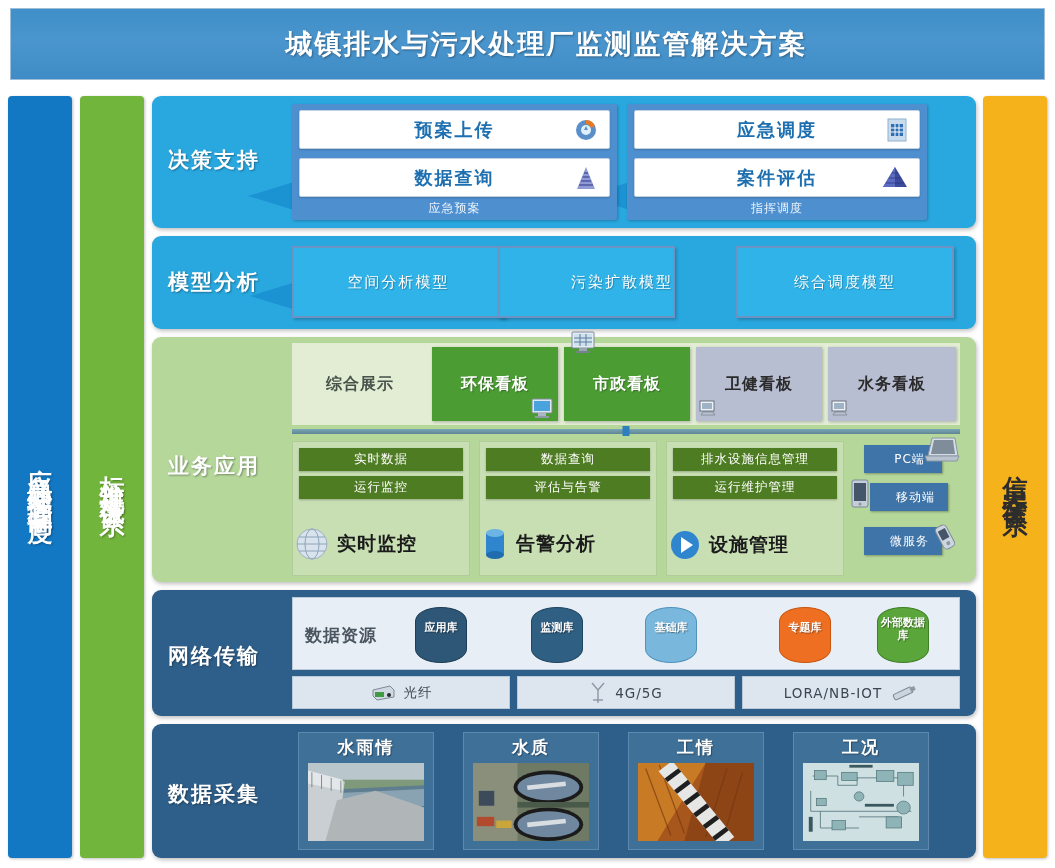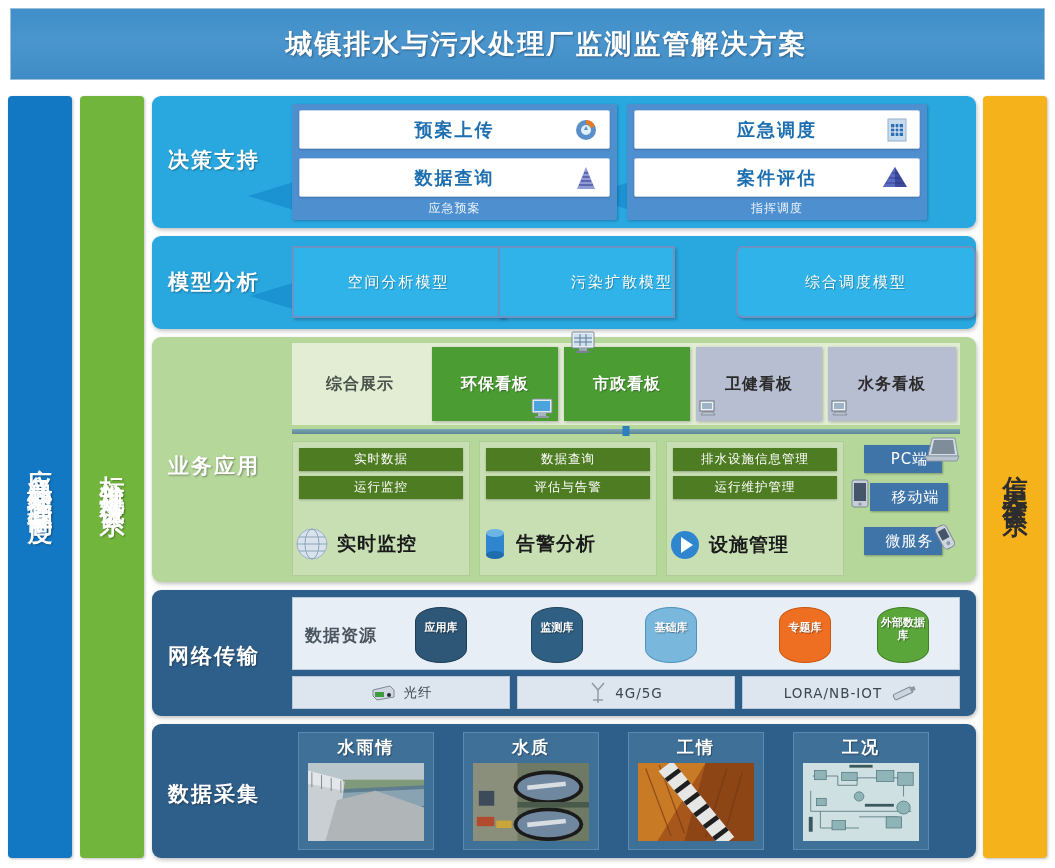--- a/index.html
+++ b/index.html
@@ -132,21 +132,21 @@
   .biz-foot{
     position:absolute; left:0; right:0; bottom:12px;
     display:flex; align-items:center; gap:6px; 
   }
   .biz-foot .lbl{ color:#1a1a1a; font-size:19px; font-weight:bold; letter-spacing:1px; }
   .term{
     position:absolute; width:78px; height:28px;
     background:#3f74a8; display:flex; align-items:center; justify-content:center;
     box-shadow:1px 1px 2px rgba(0,0,0,.3);
   }
-  .term .lbl{ color:#ffffff; font-size:15px; letter-spacing:1px;padding-left:13px; }
+  .term .lbl{ color:#ffffff; font-size:12px; letter-spacing:1px;padding-left:13px; }
 
   
   #layer-net{ top:494px; height:126px; background:#2e5f8a; }
   #layer-net .layer-label{ top:52px; }
   #net-res{
     position:absolute; left:140px; top:7px; width:668px; height:73px;
     background:#e8eef5; border:1px solid #b9c9d8;
   }
   #net-res .res-title{
     position:absolute; left:12px; top:26px;
@@ -278,21 +278,21 @@
 
   <div class="layer" id="layer-model">
     <span class="layer-label">模型分析</span>
     <div class="arrow-left" style="left:98px; top:46px;"></div>
     <div class="model-box" style="left:140px; width:213px;">
       <span class="lbl">空间分析模型</span>
     </div>
     <div class="model-box" style="left:346px; width:177px;justify-content:flex-end;">
       <span class="lbl">污染扩散模型</span>
     </div>
-    <div class="model-box" style="left:584px; width:240px;border-radius:7px;">
+    <div class="model-box" style="left:584px; width:218px;">
       <span class="lbl">综合调度模型</span>
     </div>
   </div>
 
   <div class="layer" id="layer-biz">
     <span class="layer-label">业务应用</span>
 
     <div id="biz-top">
       <div class="board plain" style="left:4px; width:128px;">
         <span class="lbl">综合展示</span>

